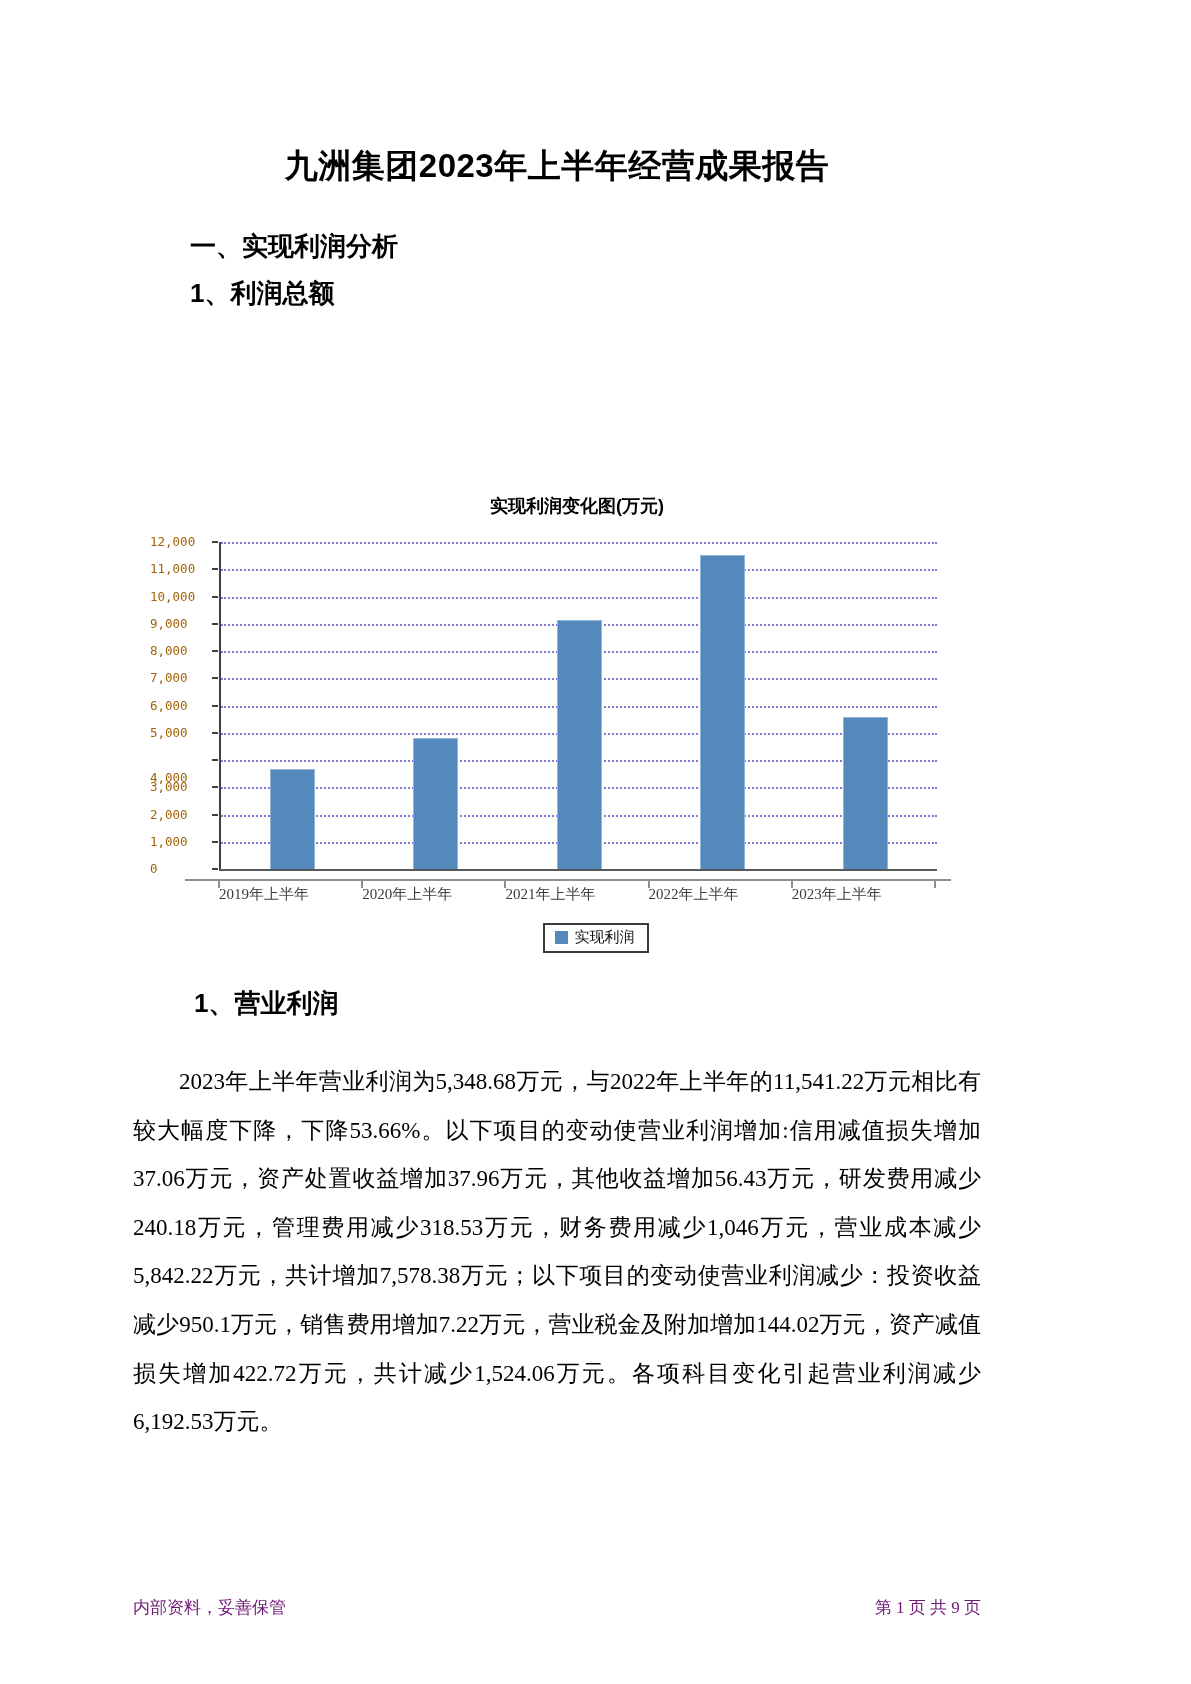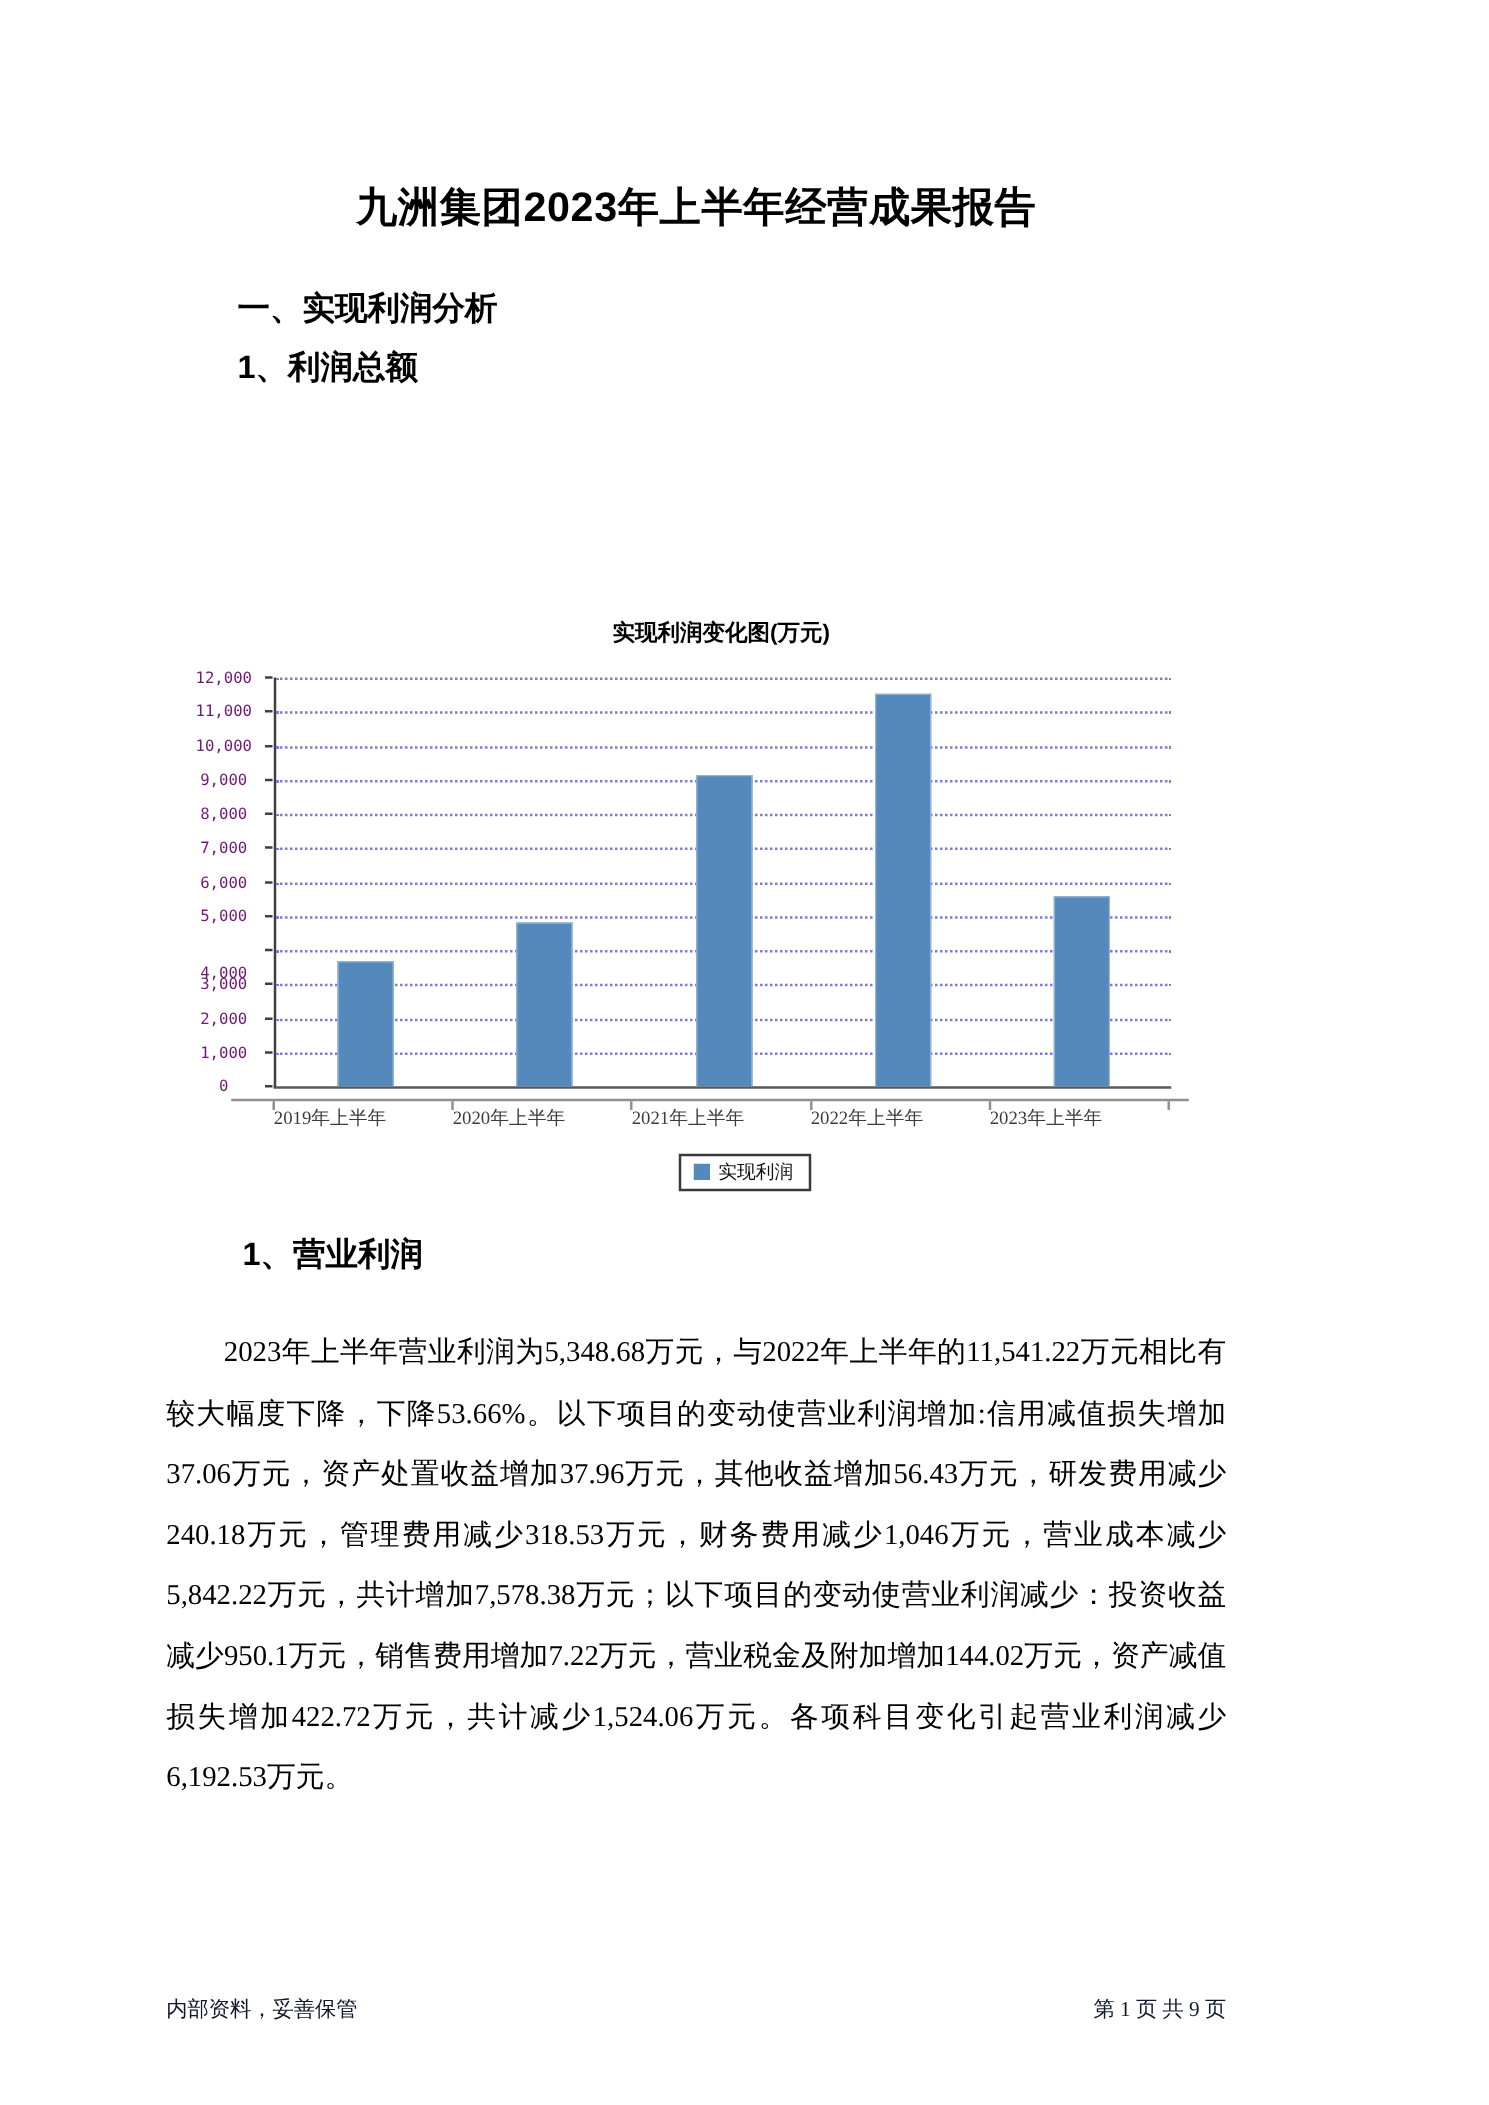--- a/index.html
+++ b/index.html
@@ -32,38 +32,38 @@
     position:absolute; top:4px; left:219px; width:716px; text-align:center;
     font-family:"Liberation Sans","DejaVu Sans",sans-serif; font-weight:bold; font-size:18px;
   }
   .plot {
     position:absolute; left:219px; top:52px; width:716px; height:327px;
     border-left:2px solid #3f3f3f; border-bottom:2px solid #595959;
   }
   .gridline { position:absolute; left:0; width:100%; height:0; border-top:2px dotted #7b7bdc; }
   .bar { position:absolute; bottom:0; background:#5588BB; border:1px solid #93b5d7; border-bottom:none; box-sizing:border-box; }
   .ytick {
-    position:absolute; width:58px; left:150px; text-align:center;
-    font-family:"DejaVu Sans Mono","Liberation Mono",monospace; font-size:12.5px; color:#701a75;
+    position:absolute; width:58px; left:150px; text-align:left;
+    font-family:"DejaVu Sans Mono","Liberation Mono",monospace; font-size:12.5px; color:#a16207;
   }
   .ytickmark { position:absolute; width:6px; height:2px; background:#3f3f3f; left:212px; }
   .cat-axis { position:absolute; top:389px; left:185px; width:766px; height:0; border-top:2px solid #909090; }
   .cat-tick { position:absolute; top:391px; width:2px; height:7px; background:#909090; }
   .xlabel { position:absolute; top:395px; text-align:left; font-size:15px; color:#3c3c3c; white-space:nowrap; }
   .legend {
     position:absolute; top:418px; left:50%; transform:translateX(-50%);
     display:flex; align-items:center; gap:7px; border:2px solid #3a3a3a;
     background:#fff; padding:3px 12px 4px 10px;margin-top:15px;
   }
   .legend-swatch { width:13px; height:13px; background:#5588BB; flex:none; }
   .legend-label { font-size:15px; color:#111; white-space:nowrap; }
 
   .footer {
     position:absolute; top:1596px; left:133px; width:848px;
-    display:flex; justify-content:space-between; font-size:17px; color:#0f172a;
+    display:flex; justify-content:space-between; font-size:17px; color:#701a75;
   }
 </style>
 </head>
 <body>
 
 <div class="page">
 
   <h1 class="doc-title">九洲集团2023年上半年经营成果报告</h1>
 
   <div class="heading h1">一、实现利润分析</div>

